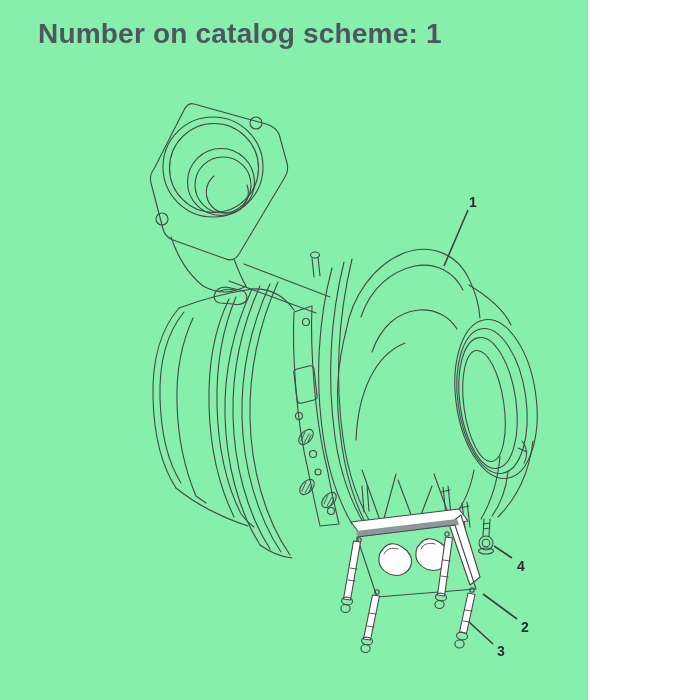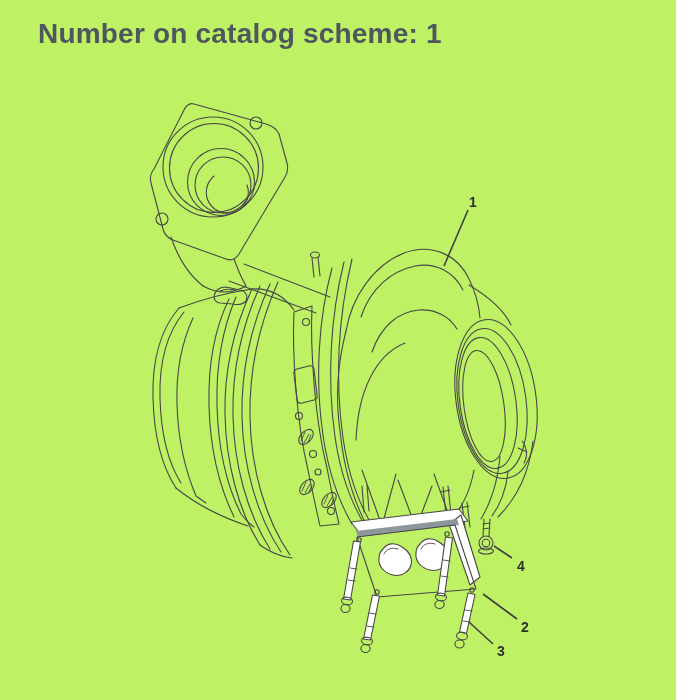--- a/index.html
+++ b/index.html
@@ -1,16 +1,16 @@
 <!DOCTYPE html>
 <html><head>
 <meta charset="utf-8">
 <style>
   html,body{margin:0;padding:0;background:#fff;}
-  .page{position:relative;width:676px;height:700px;background:#bef264;overflow:hidden;
+  .page{position:relative;width:588px;height:700px;background:#86efac;overflow:hidden;
         font-family:"Liberation Sans",sans-serif;}
   .title{font-family:"Liberation Sans",sans-serif;font-size:28px;font-weight:700;
          color:#4f565d;margin:0;position:absolute;left:38px;top:18px;letter-spacing:.2px;}
   .diagram{position:absolute;left:0;top:0;width:700px;height:700px;margin:0;}
   svg{position:absolute;left:0;top:0;}
   
   .art path,.art circle,.art ellipse,.art line,.art polyline{
       fill:none;stroke:#474747;stroke-width:1.1;stroke-linecap:round;stroke-linejoin:round;}
   .art .thin{stroke-width:.9;}
   .art .fw{fill:#ffffff;}

